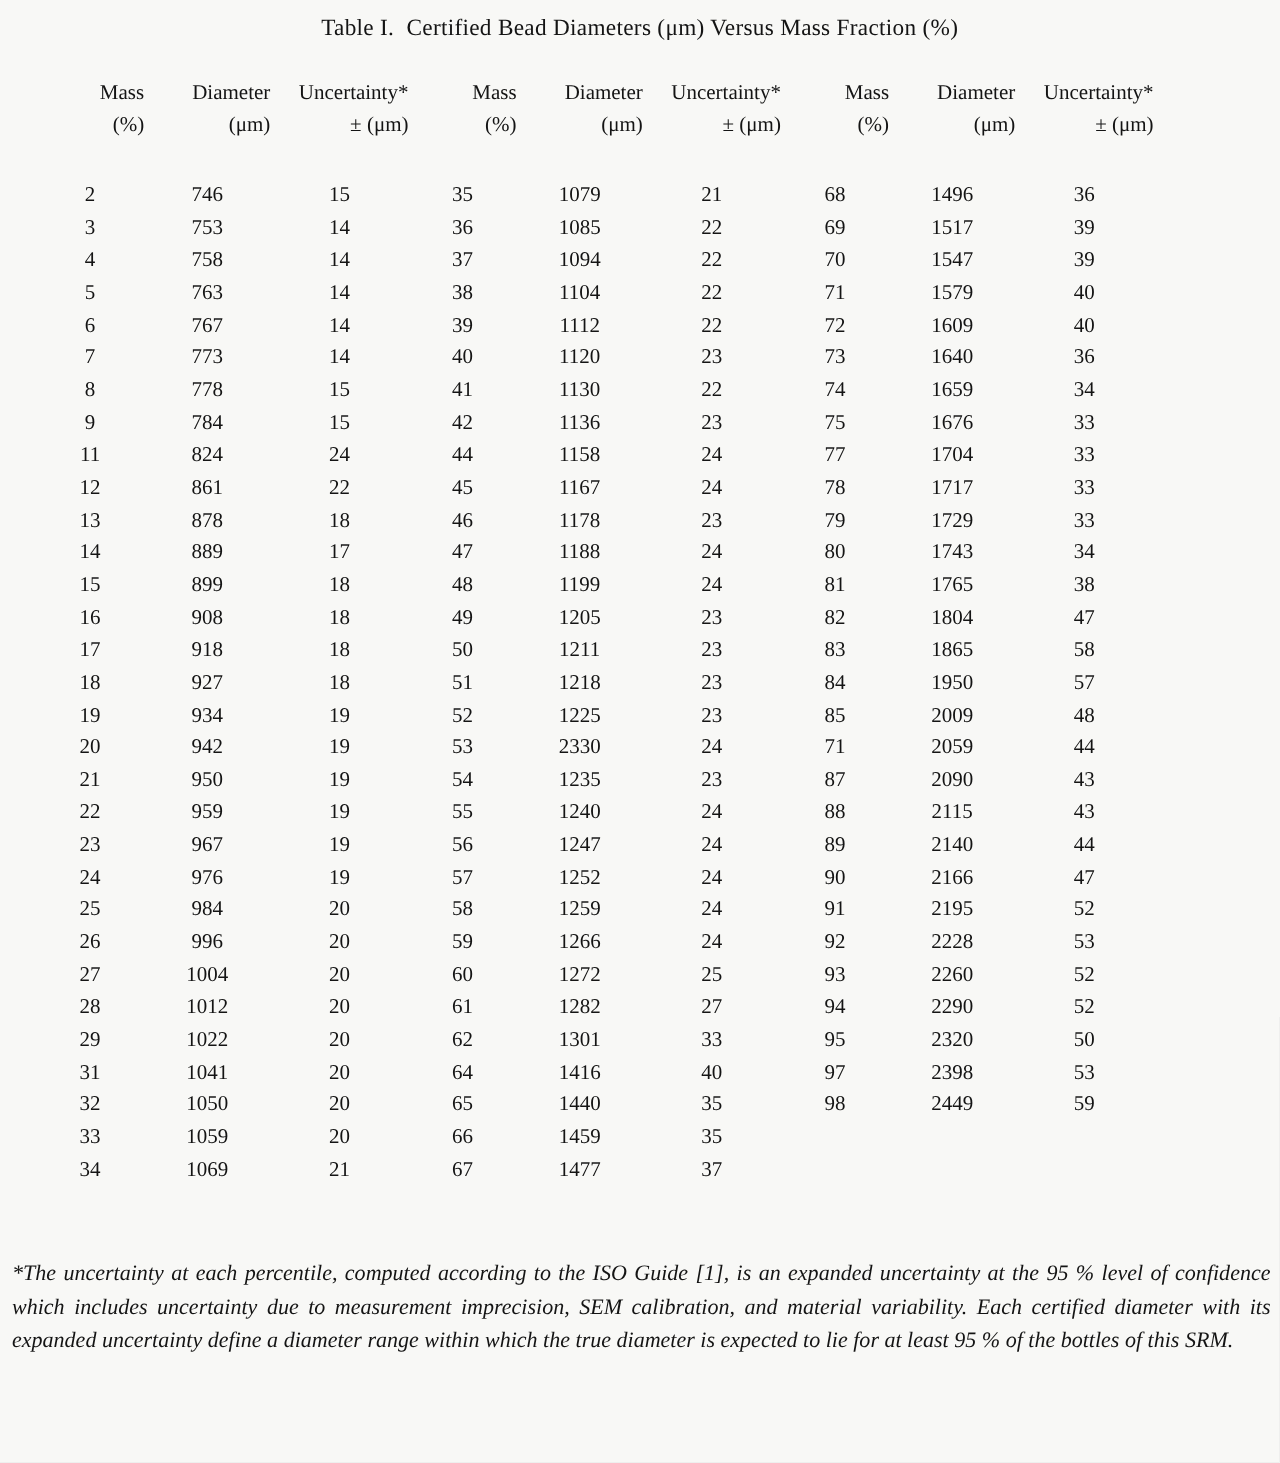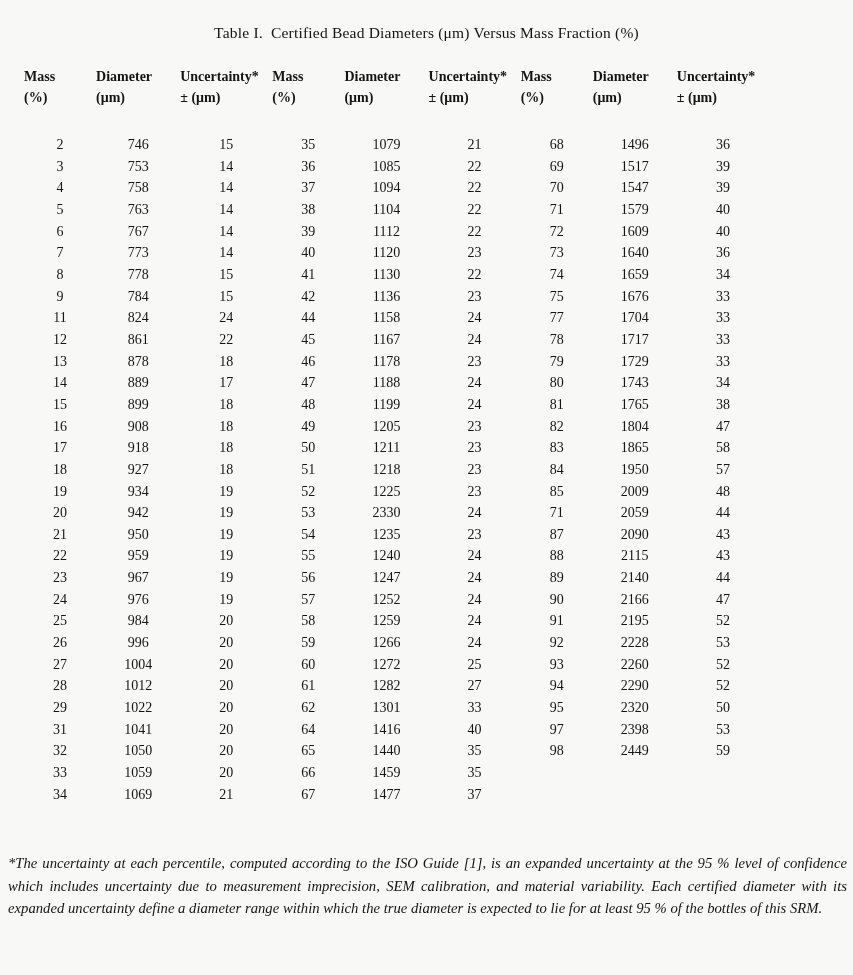--- a/index.html
+++ b/index.html
@@ -11,40 +11,40 @@
   .page {
     position: relative;
     width: 853px;
     height: 975px;
     margin: 0 auto;
     background: #f8f8f6;
     color: #141414;
     overflow: hidden;
   }
   .title {
-    padding-top: 24px;
+    padding-top: 10px;
     text-align: center;
     font-size: 15.5px;
     letter-spacing: 0.2px;
     white-space: pre;
   }
   table.beads {
     border-collapse: collapse;
     table-layout: fixed;
     margin-left: 24px;
     margin-top: 24px;
     width: 745px;
   }
   table.beads col.c-mass { width: 72px; }
   table.beads col.c-diam { width: 84px; }
   table.beads col.c-unc  { width: 92px; }
   table.beads th {
-    font-weight: bold;
+    font-weight: normal;
     font-size: 14px;
-    text-align: left;
+    text-align: right;
     vertical-align: top;
     padding: 0 0 26px 0;
     line-height: 21px;
   }
   table.beads td {
     font-size: 14px;
     text-align: center;
     height: 21.65px;
     padding: 0;
     line-height: 21.65px;

